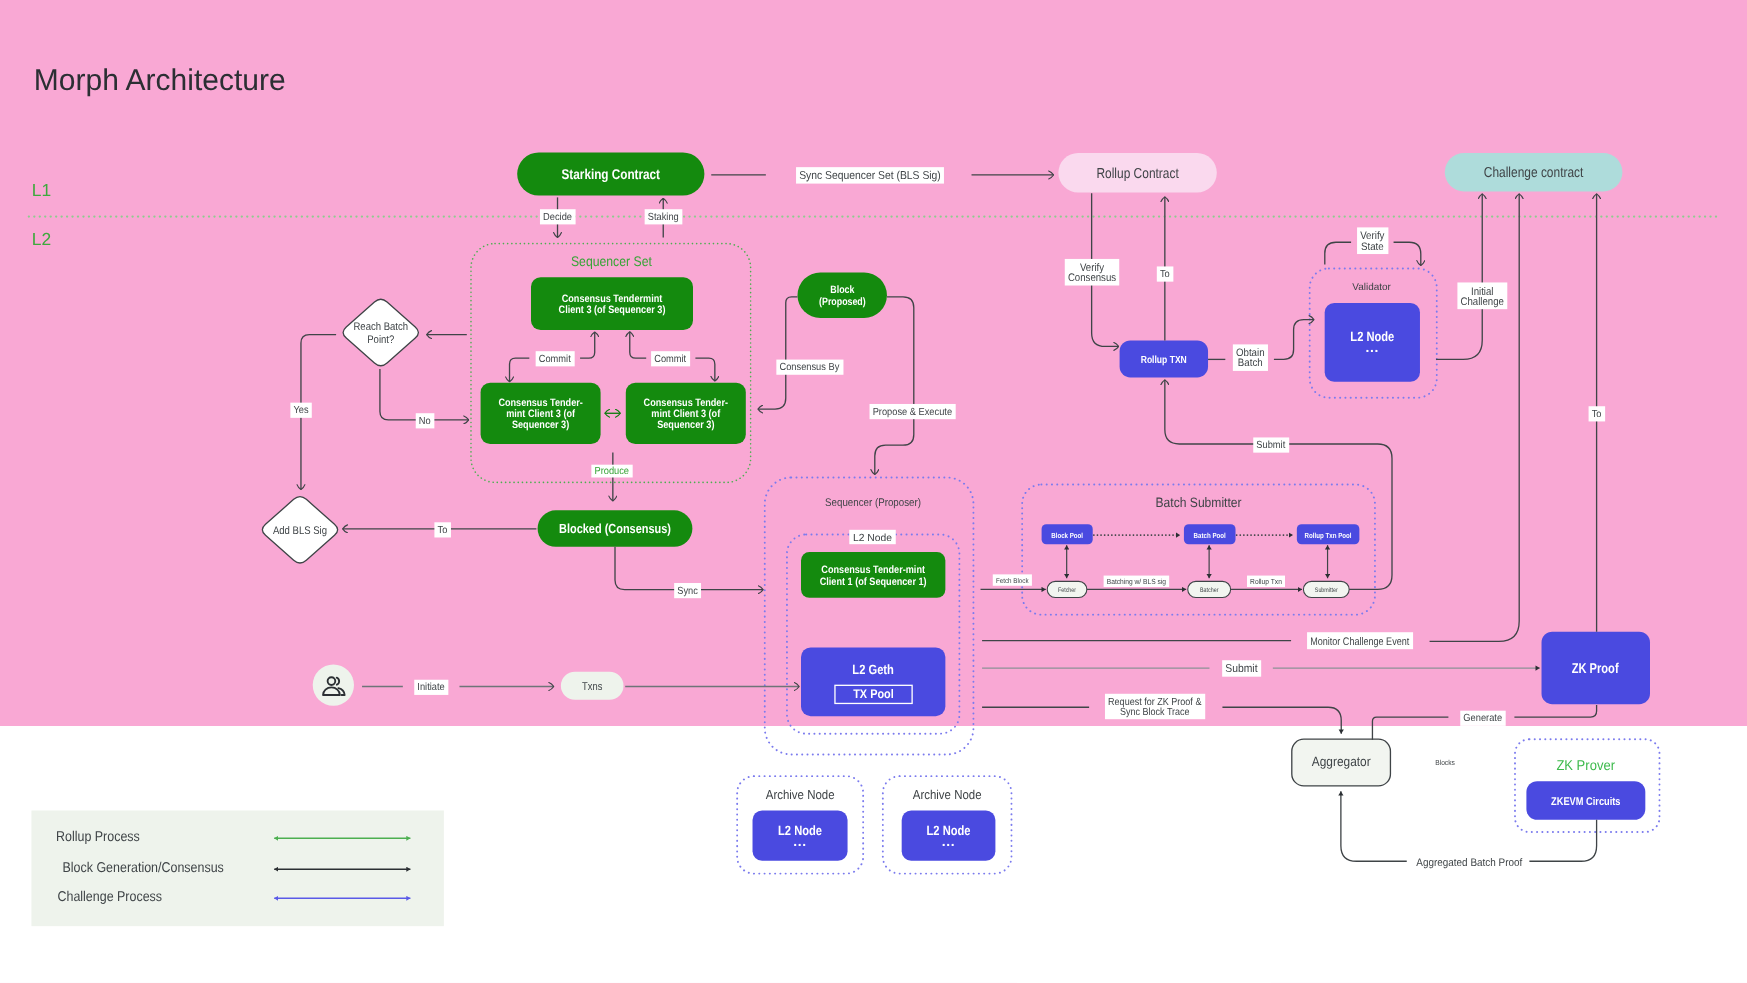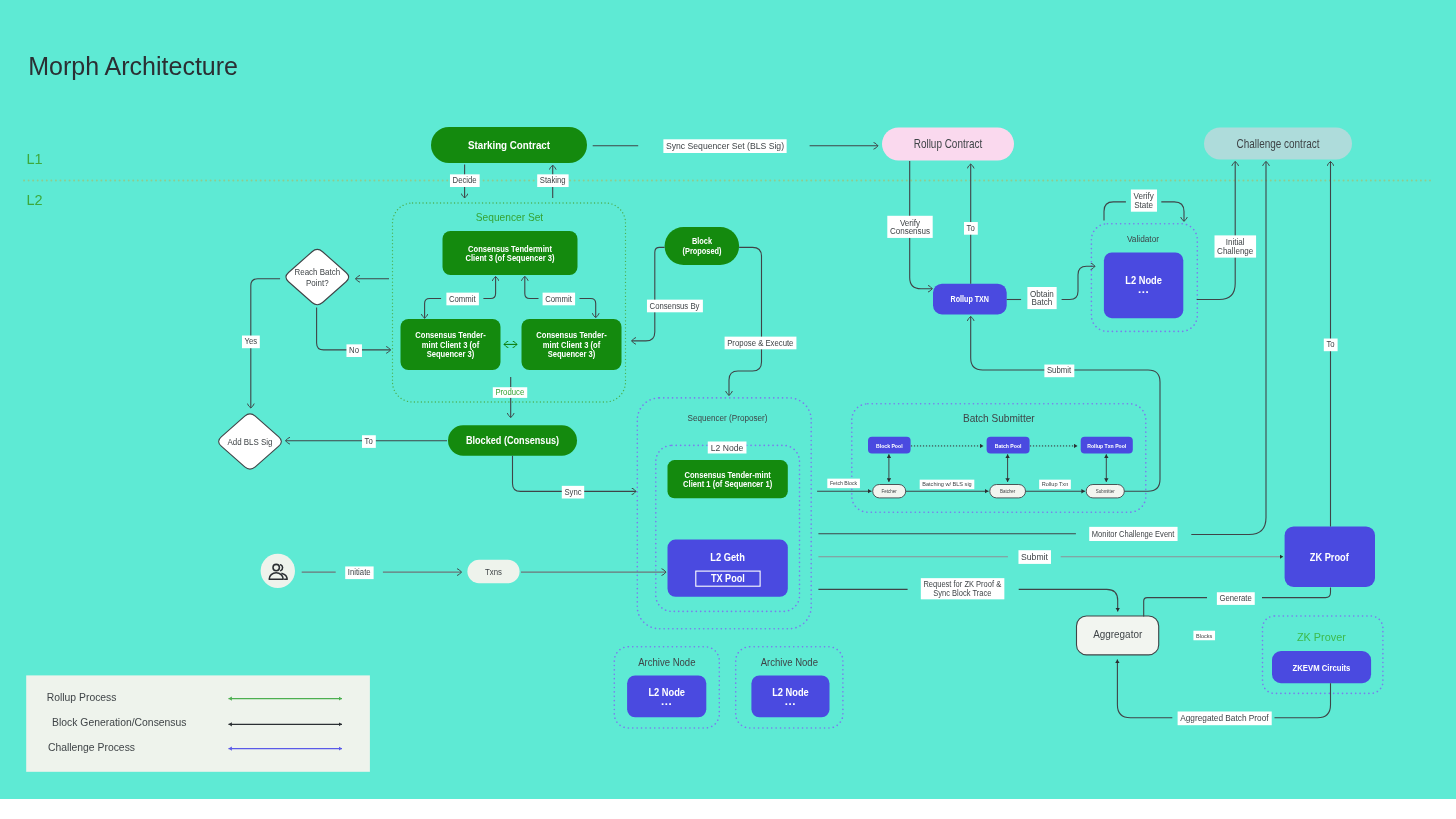--- a/index.html
+++ b/index.html
@@ -1,17 +1,17 @@
 <!DOCTYPE html>
 <html><head>
 <meta charset="utf-8">
 <style>
   html,body{margin:0;padding:0;background:#ffffff;}
   body{width:1456px;height:819px;overflow:hidden;font-family:"Liberation Sans",sans-serif;}
-  #stage{position:relative;width:1456px;height:799px;background:#5eead4;}
+  #stage{position:relative;width:1456px;height:605px;background:#f9a8d4;}
   #root{position:absolute;left:0;top:0;}
   text{font-family:"Liberation Sans",sans-serif;-webkit-font-smoothing:antialiased;}
   svg{shape-rendering:geometricPrecision;}
 </style>
 </head>
 <body>
 
 <div id="stage">
   <svg id="root" width="1456" height="819" viewBox="0 0 1456 819" xmlns="http://www.w3.org/2000/svg">
       <defs>

